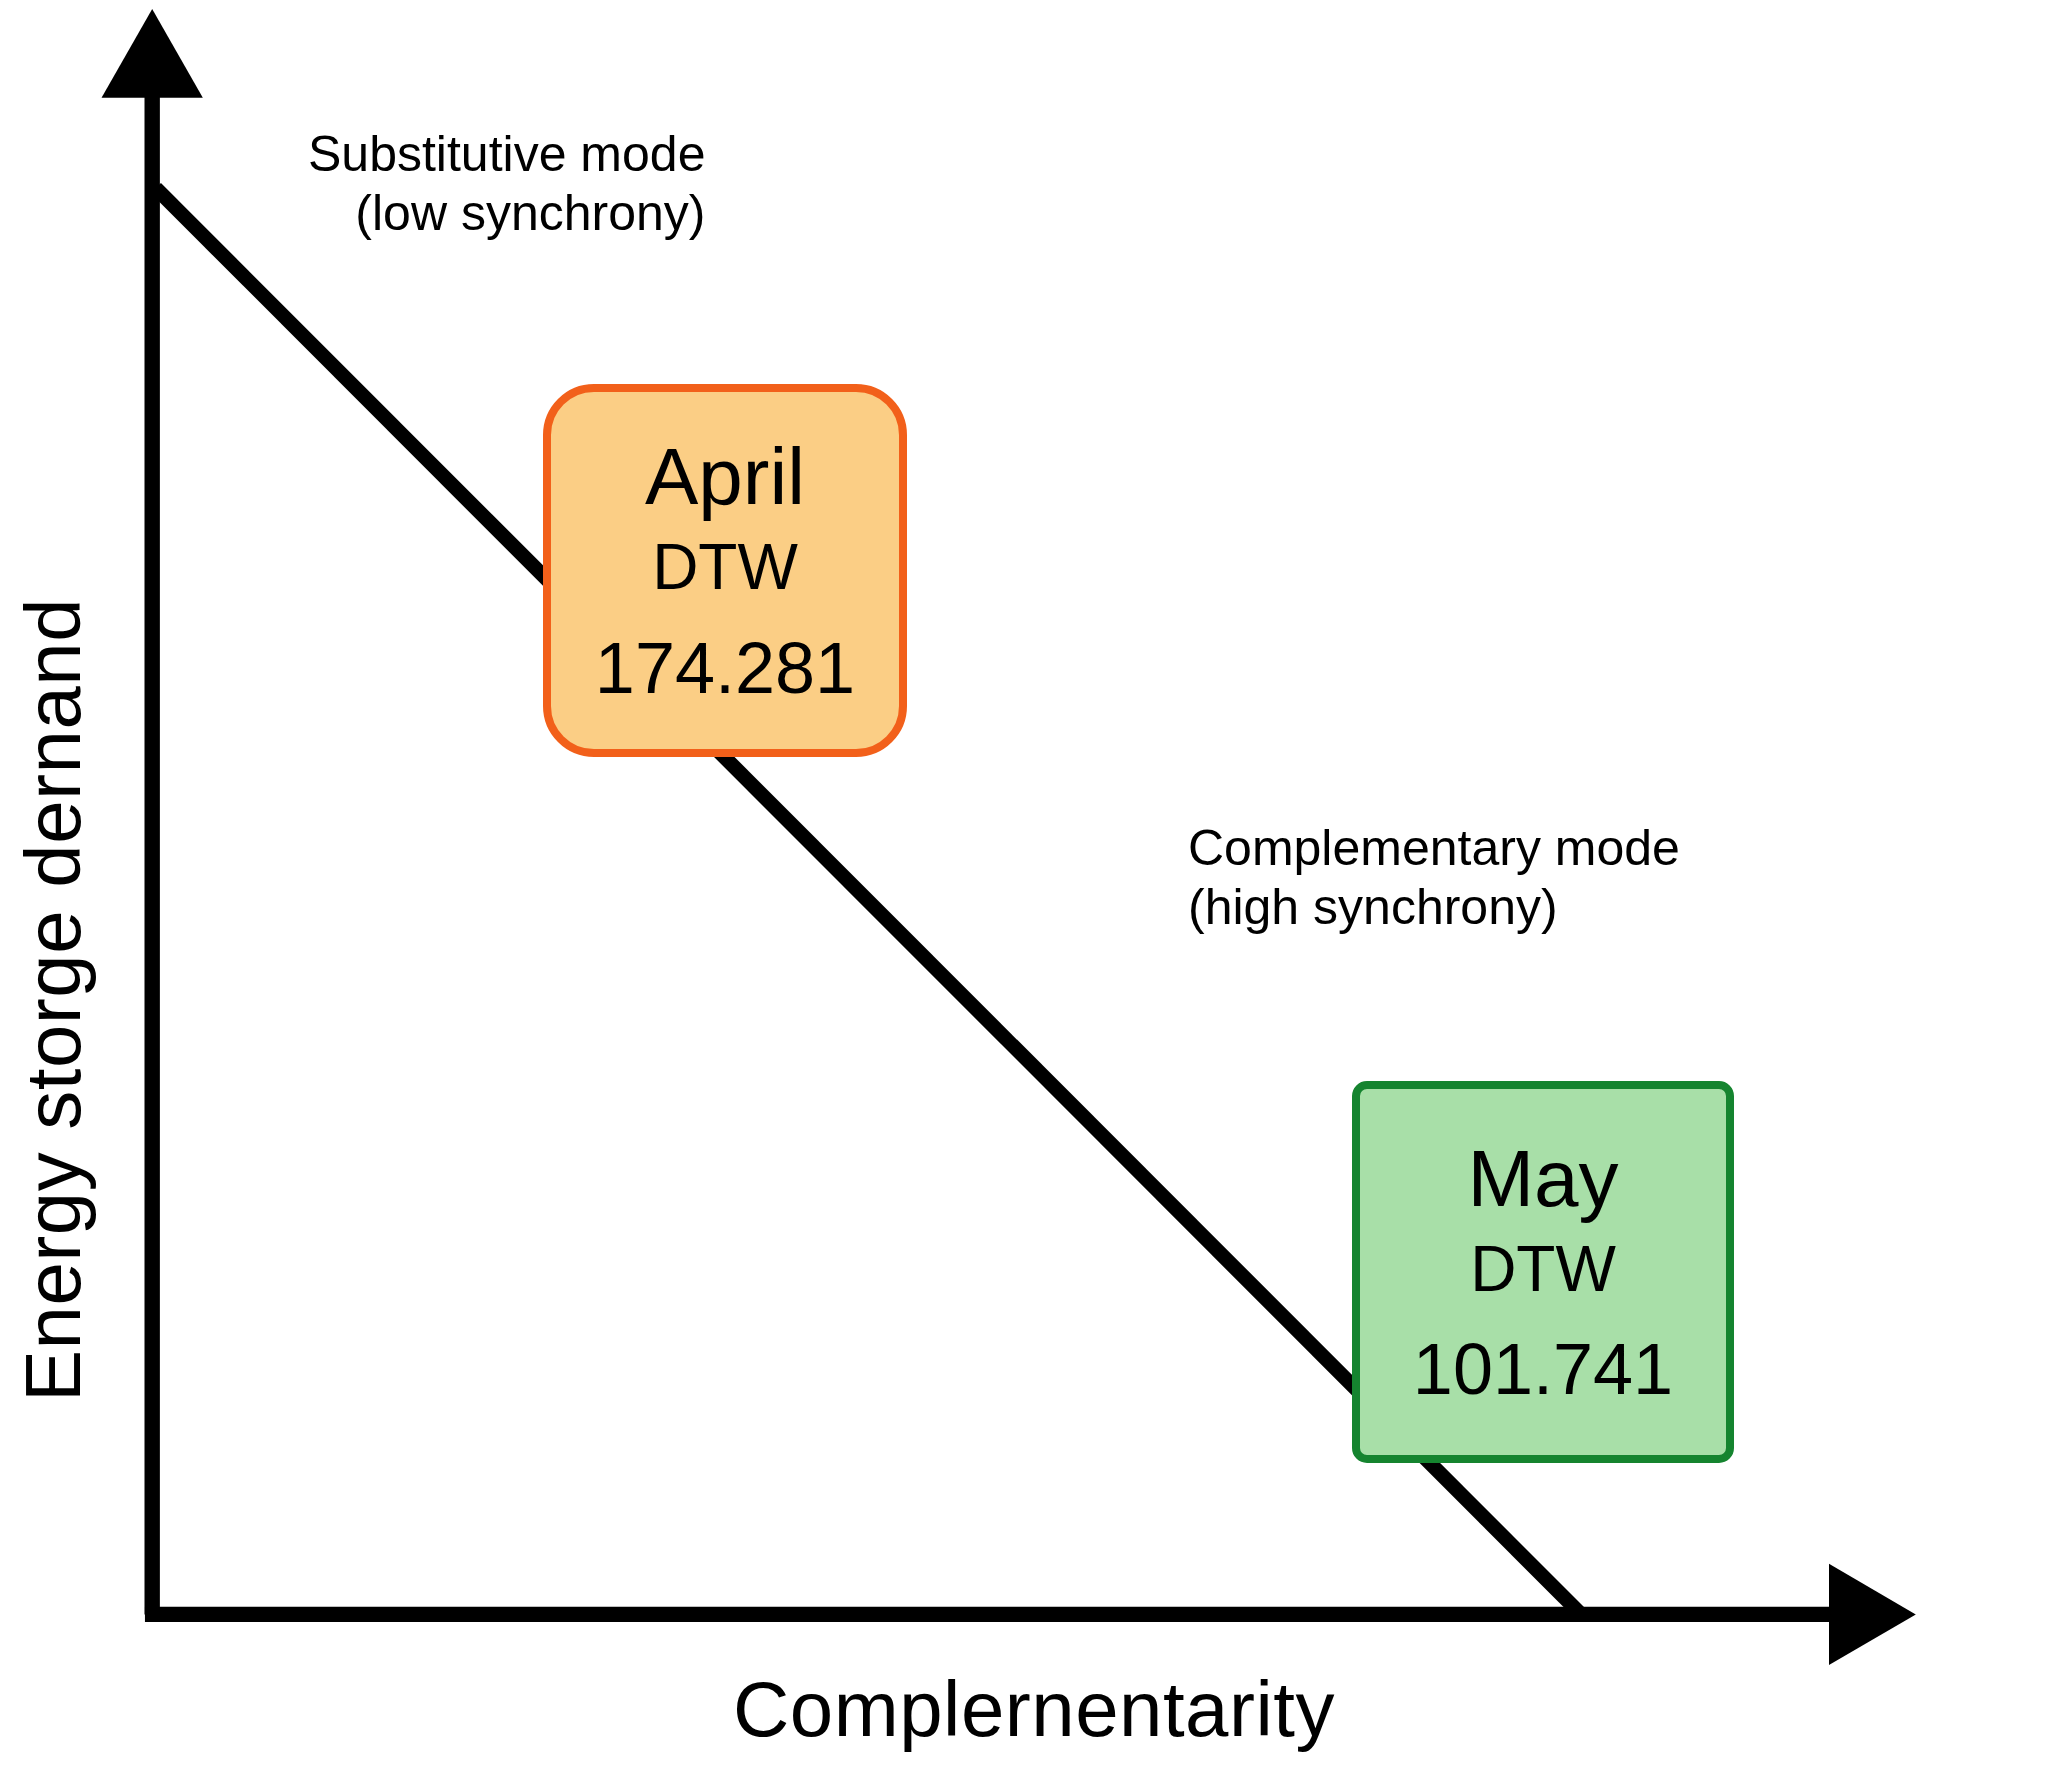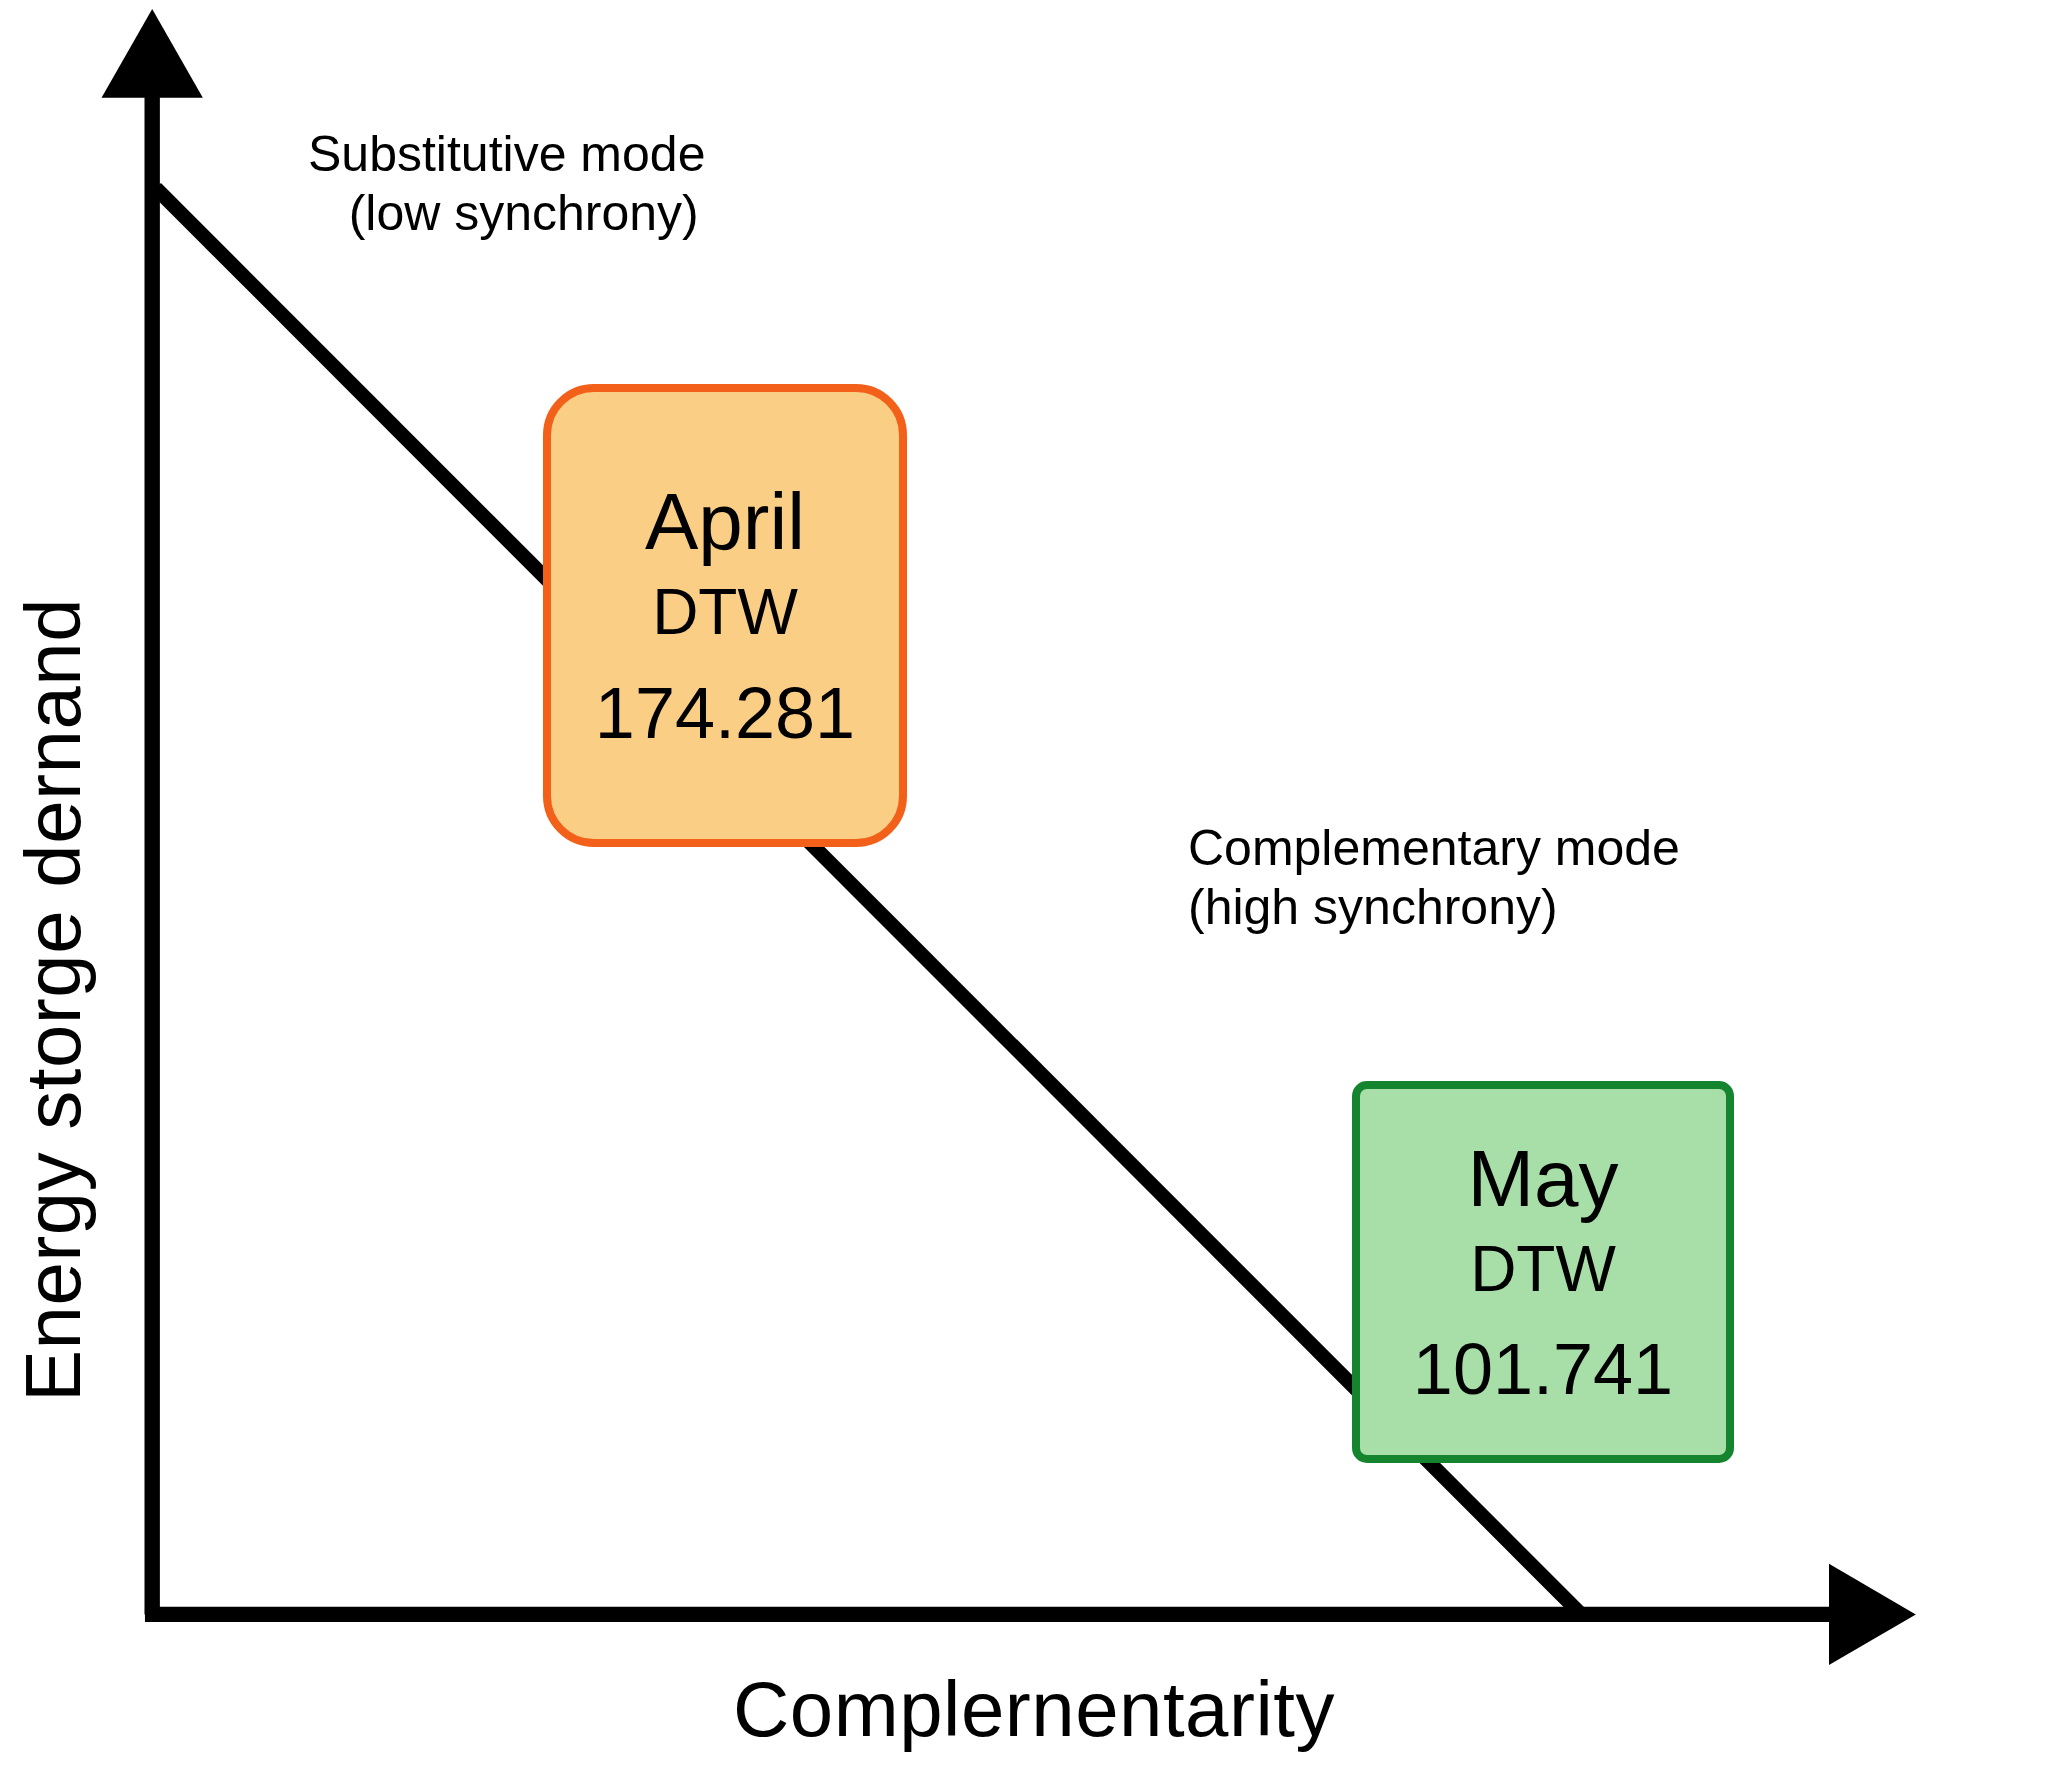--- a/index.html
+++ b/index.html
@@ -62,21 +62,21 @@
   }
   .mode-annotation .mode-line1 { display: block; }
   .mode-annotation .mode-line2 { display: block; }
 
   #substitutive-annotation {
     left: 308px;
     top: 125px;
     text-align: left;
   }
   #substitutive-annotation .mode-line2 {
-    text-align: center;
+    text-align: right;
     padding-left: 34px;
   }
 
   #complementary-annotation {
     left: 1188px;
     top: 819px;
     text-align: left;
   }
   #complementary-annotation .mode-line2 {
     text-align: left;
@@ -107,21 +107,21 @@
   .data-box .box-value {
     font-size: 72px;
     line-height: 1.0;
     margin-top: 20px;
   }
 
   #april-box {
     left: 543px;
     top: 384px;
     width: 364px;
-    height: 463px;
+    height: 373px;
     background: #FBCE85;
     border-color: #F2601A;
   }
   #may-box {
     left: 1352px;
     top: 1081px;
     width: 382px;
     height: 382px;
     background: #A8DFA8;
     border-color: #15842F;

